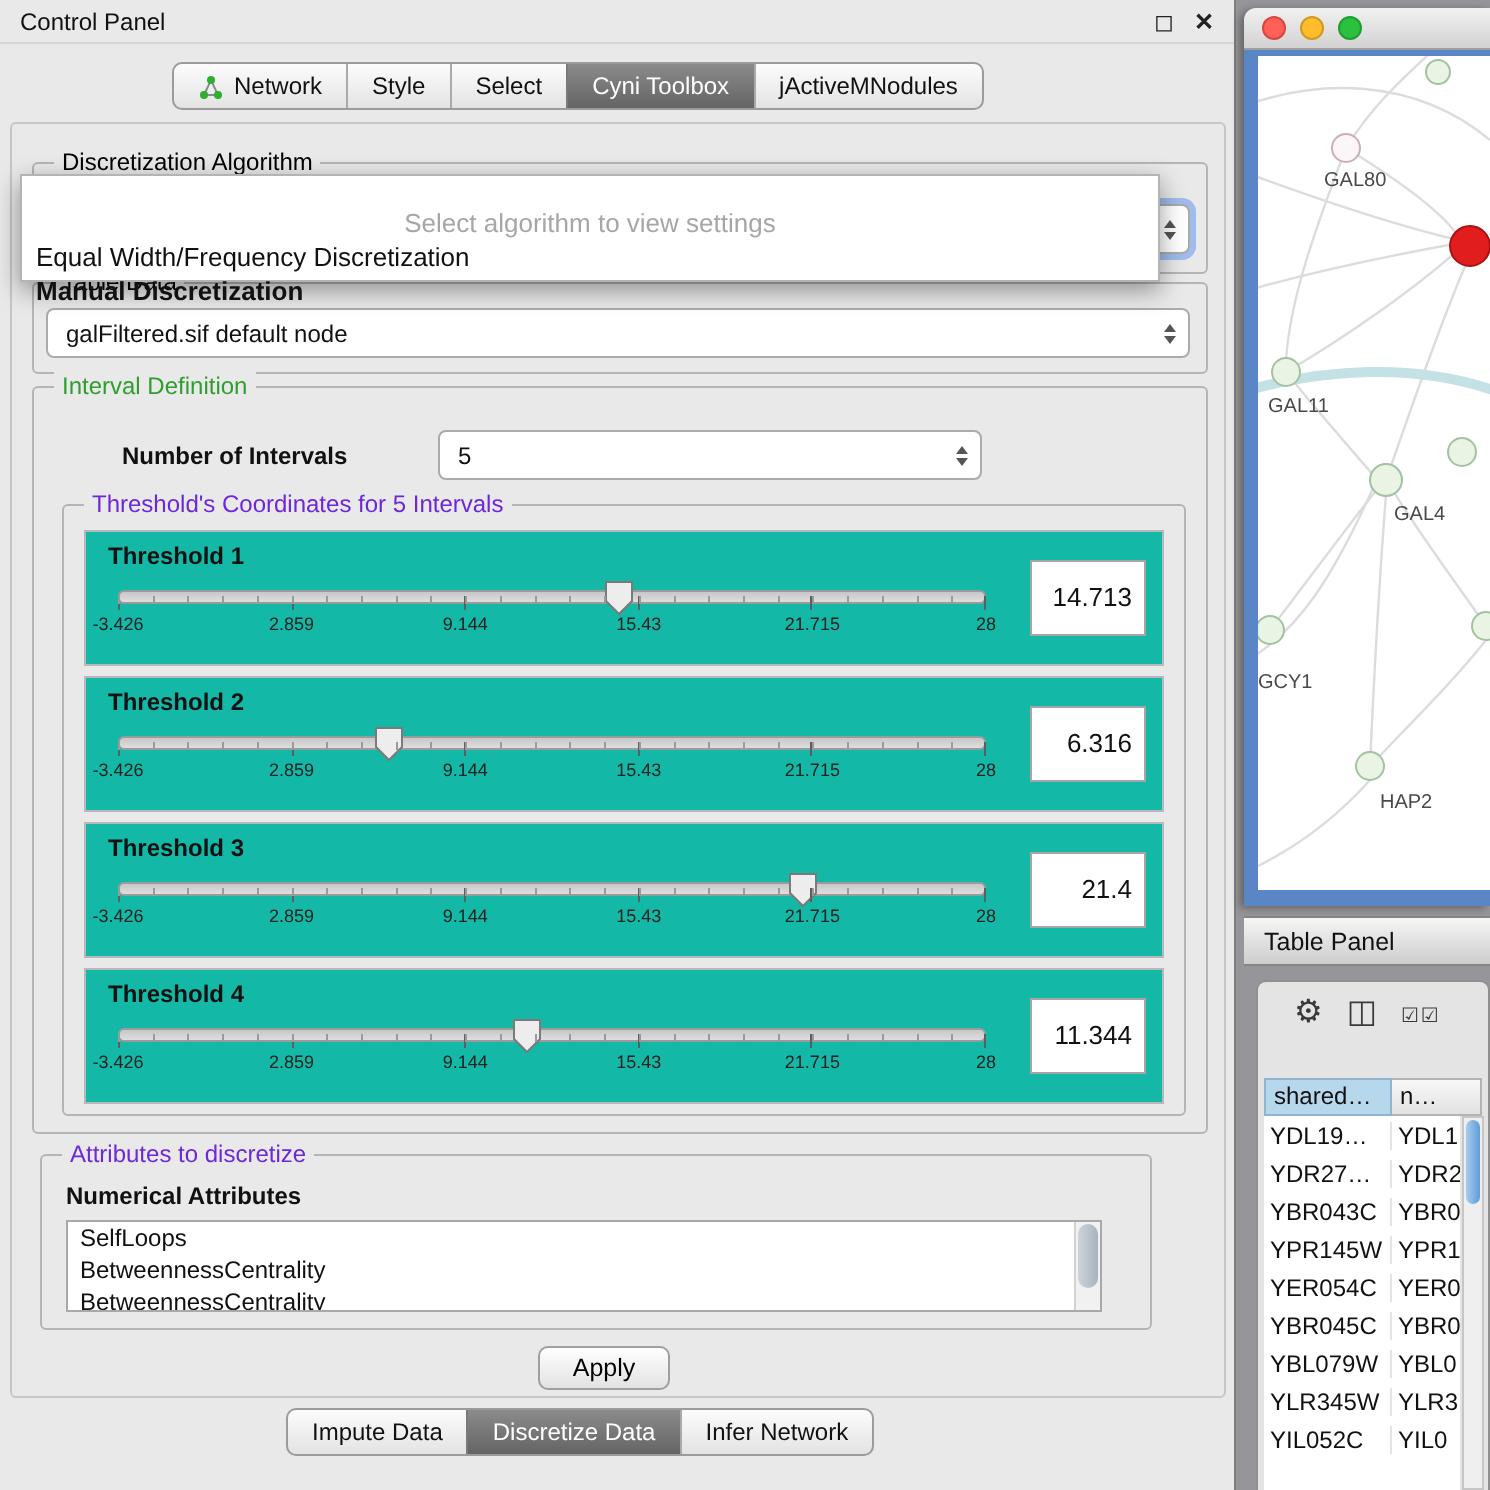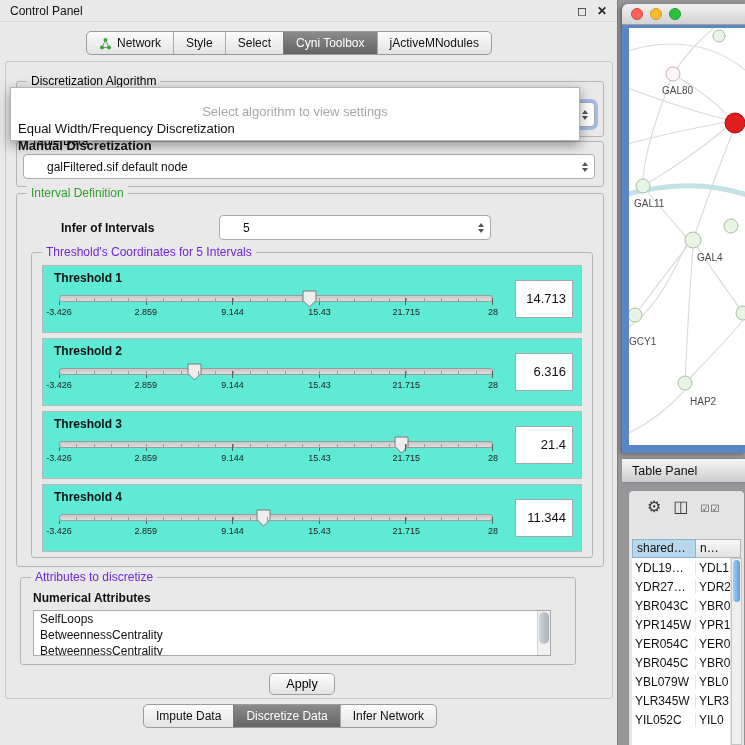--- a/index.html
+++ b/index.html
@@ -22,21 +22,21 @@
   .bottom-seg { left:143px; top:704px; }
   .net-icon svg { display:block; }
 
   .cp-content { position:absolute; left:5px; top:61px; width:608px; height:638px; border:1px solid #c6c6c6; border-radius:3px; background:#e9e9e9; }
 
   .groupbox { position:absolute; border:1px solid #b5b5b5; border-radius:3px; }
   .group-title { position:absolute; top:-8px; left:10px; background:#e9e9e9; padding:0 4px; font-size:12px; white-space:nowrap; }
   .group-title.green { color:#2f9e2f; }
   .group-title.blue { color:#6d28d9; }
 
-  .combo { position:absolute; height:25px; background:#fff; border:1px solid #ababab; border-radius:4px; display:flex; align-items:center; padding-left:23px; font-size:12px; }
+  .combo { position:absolute; height:25px; background:#fff; border:1px solid #ababab; border-radius:4px; display:flex; align-items:center; padding-left:9px; font-size:12px; }
   .combo .combo-text { flex:1; overflow:hidden; white-space:nowrap; }
   .combo.focused { box-shadow:0 0 0 3px rgba(100,150,240,.55); }
   .stepper { width:18px; display:flex; flex-direction:column; align-items:center; justify-content:center; gap:2px; }
   .arr-up { width:0; height:0; border-left:3.5px solid transparent; border-right:3.5px solid transparent; border-bottom:4.5px solid #555; }
   .arr-down { width:0; height:0; border-left:3.5px solid transparent; border-right:3.5px solid transparent; border-top:4.5px solid #555; }
 
   
   .algo-group { left:10px; top:19px; width:588px; height:56px; }
   .algo-combo { left:8px; right:8px; top:20px; }
   .popup { position:absolute; left:4px; top:25px; width:570px; height:54px; background:#fff; border:1px solid #b4b4b4; box-shadow:0 4px 12px rgba(0,0,0,.4); z-index:40; padding-top:16px; }
@@ -48,21 +48,21 @@
   .group-title.plain { color:#000; }
   .tabledata-combo { left:6px; right:8px; top:12px; }
 
   .interval-group { left:10px; top:131px; width:588px; height:374px; }
   .bold-label { font-weight:bold; font-size:12px; position:absolute; white-space:nowrap; }
   .intervals-label { left:44px; top:27px; }
   .intervals-combo { left:202px; top:21px; width:272px; }
 
   .thresholds-group { left:14px; top:58px; width:562px; height:306px; padding-top:11px; }
 
-  .threshold-panel { position:relative; height:68px; margin:0 10px 5px 10px; border:1px solid #b8b8b8; background:#5eead4;text-decoration:underline; }
+  .threshold-panel { position:relative; height:68px; margin:0 10px 5px 10px; border:1px solid #b8b8b8; background:#14b8a6;text-decoration:underline; }
   .threshold-panel:first-of-type { margin-top:1px; }
   .th-label { position:absolute; left:11px; top:5px; font-weight:bold; font-size:12px; }
   .slider { position:absolute; left:6px; right:78px; top:22px; height:42px; }
   .track { position:absolute; left:10px; right:10px; top:7px; height:7px; border:1px solid #9b9b9b; border-radius:3px; background:linear-gradient(#c7c7c7,#dedede); }
   .ticks { position:absolute; left:0; right:0; top:10px; height:7px;
     background-image:
       repeating-linear-gradient(90deg,#9a9a9a 0 1px,transparent 1px 4%),
       linear-gradient(#5e5e5e,#5e5e5e),linear-gradient(#5e5e5e,#5e5e5e),linear-gradient(#5e5e5e,#5e5e5e),
       linear-gradient(#5e5e5e,#5e5e5e),linear-gradient(#5e5e5e,#5e5e5e),linear-gradient(#5e5e5e,#5e5e5e);
     background-size:100% 4px,1px 7px,1px 7px,1px 7px,1px 7px,1px 7px,1px 7px;
@@ -177,21 +177,21 @@
           <span class="combo-text">galFiltered.sif default node</span>
           <span class="stepper">
               <span class="arr-up"></span>
               <span class="arr-down"></span>
             </span>
         </div>
       </div>
 
       <div class="groupbox interval-group">
         <span class="group-title green">Interval Definition</span>
-        <span class="bold-label intervals-label">Infer of Intervals</span>
+        <span class="bold-label intervals-label">Number of Intervals</span>
         <div class="combo intervals-combo">
           <span class="combo-text">5</span>
           <span class="stepper">
               <span class="arr-up"></span>
               <span class="arr-down"></span>
             </span>
         </div>
 
         <div class="groupbox thresholds-group">
           <span class="group-title blue">Threshold's Coordinates for 5 Intervals</span>

